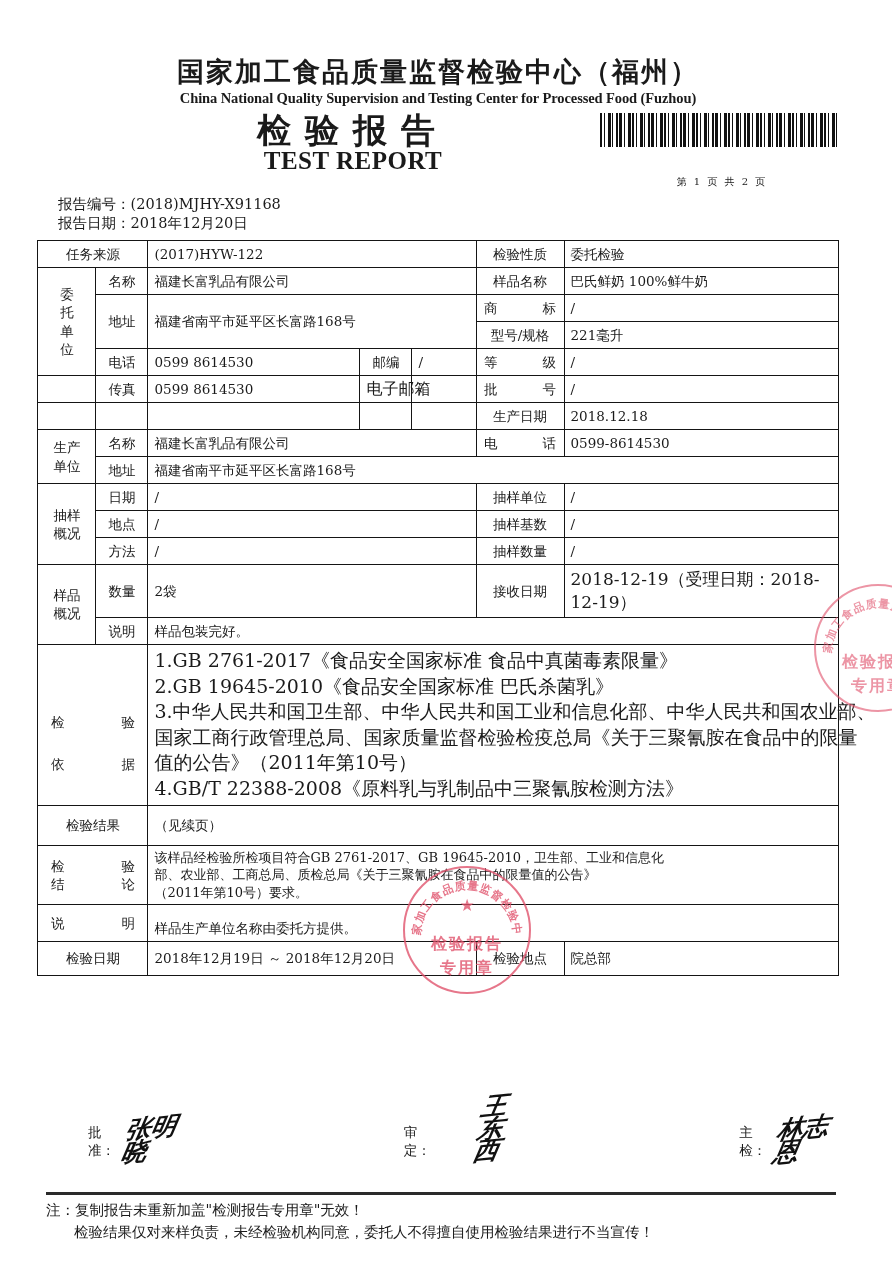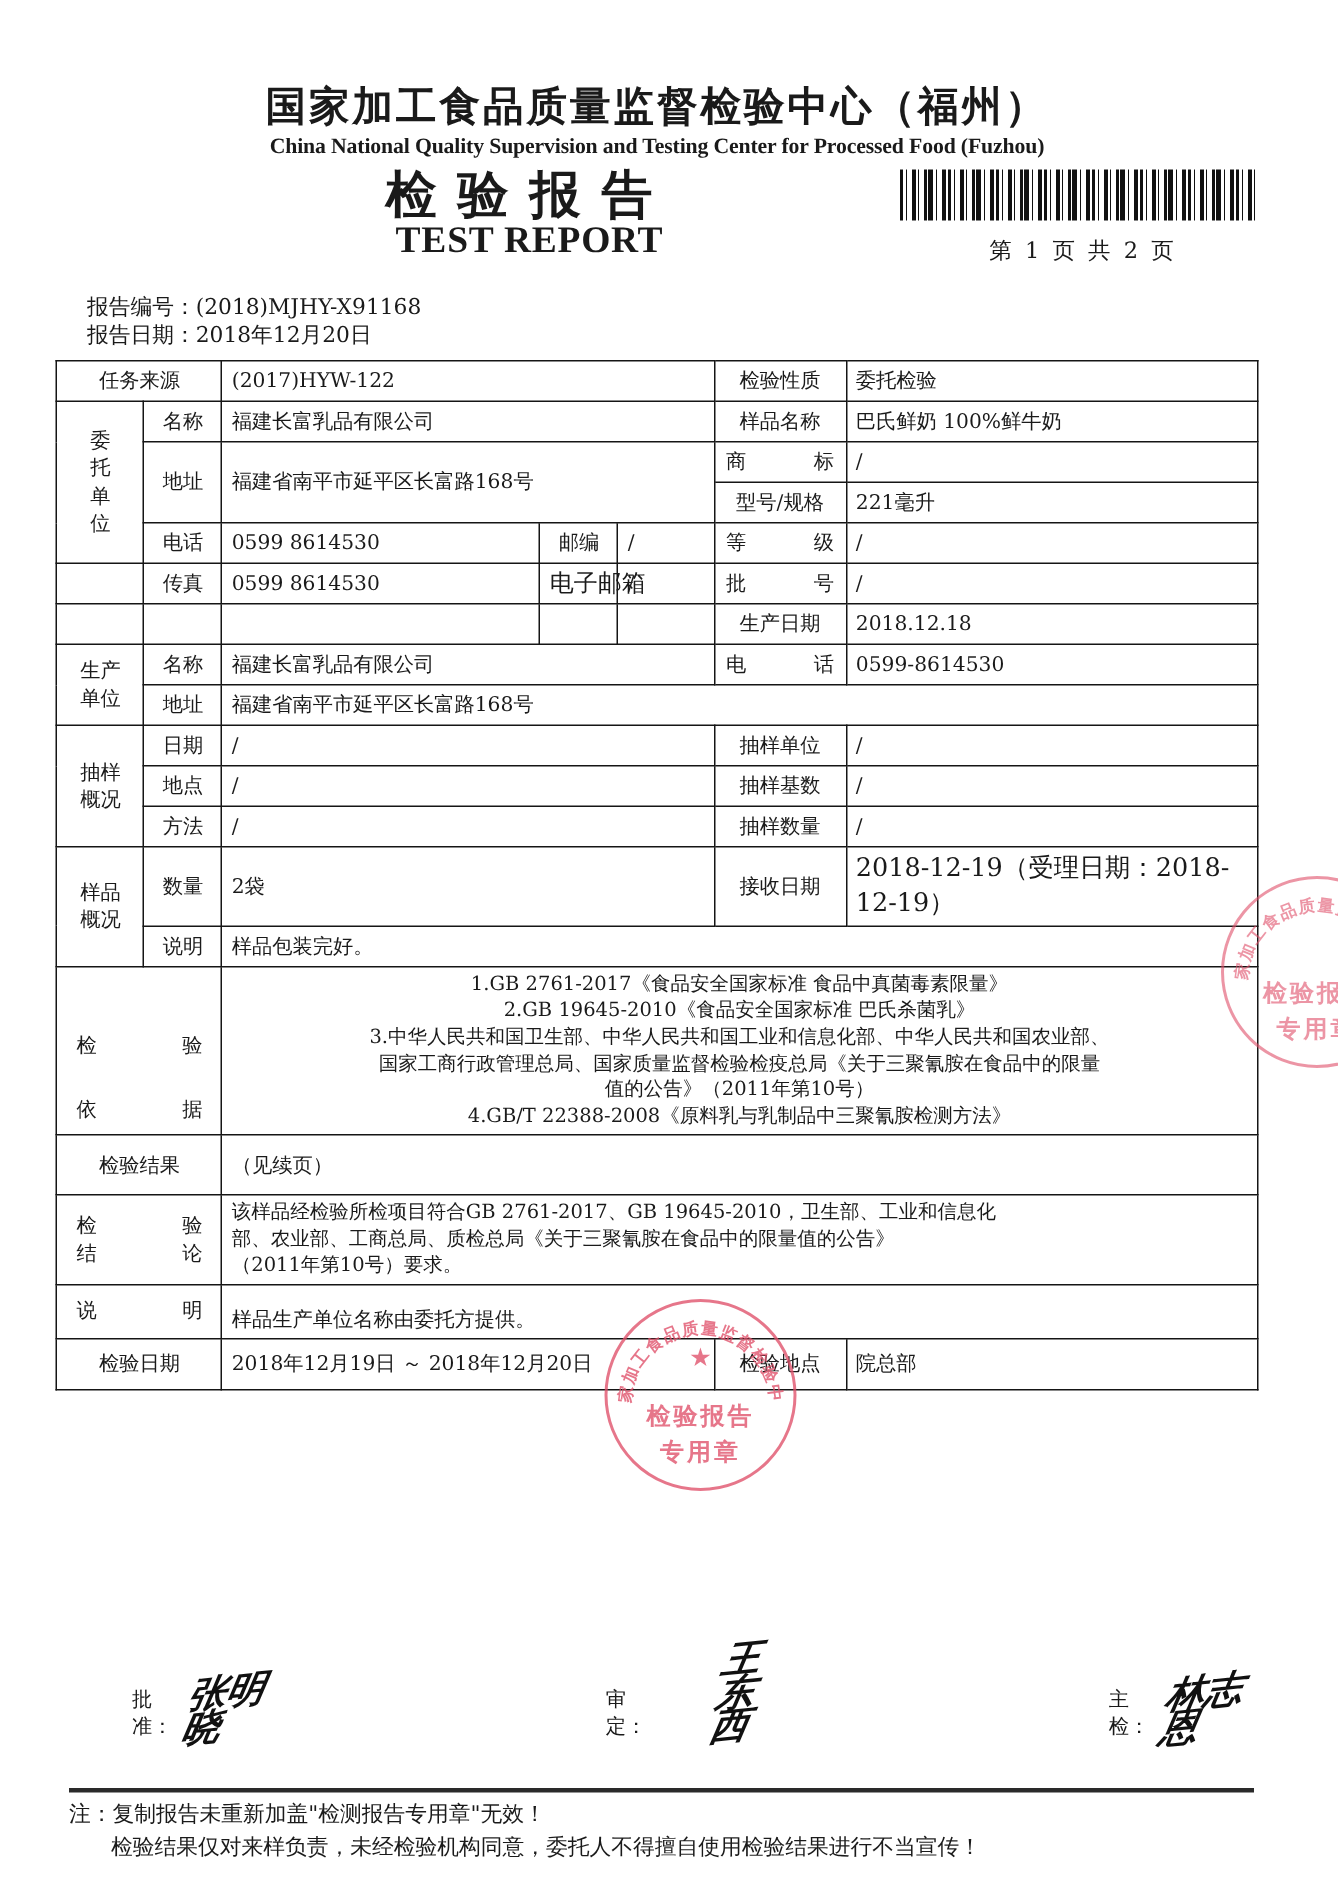--- a/index.html
+++ b/index.html
@@ -79,22 +79,22 @@
       #111 0px, #111 2px, #fff 2px, #fff 4px,
       #111 4px, #111 5px, #fff 5px, #fff 8px,
       #111 8px, #111 11px, #fff 11px, #fff 12px,
       #111 12px, #111 13px, #fff 13px, #fff 16px,
       #111 16px, #111 18px, #fff 18px, #fff 19px,
       #111 19px, #111 22px, #fff 22px, #fff 24px,
       #111 24px, #111 25px, #fff 25px, #fff 28px,
       #111 28px, #111 31px, #fff 31px, #fff 32px);
   }
   .pagenum {
-    font-size: 15px;
-    margin-top: 11px;
+    font-size: 10px;
+    margin-top: 28px;
     letter-spacing: 2px;
     font-family: "DejaVu Serif", "Liberation Serif", serif;
   }
 
   .meta-row {
     display: flex;
     justify-content: center;
     padding: 6px 46px 0 58px;
     font-size: 14.5px;
     font-family: "DejaVu Serif", "Liberation Serif", serif;
@@ -126,21 +126,21 @@
   .spread2 { display:inline-block; width: 72px; text-align: justify; text-align-last: justify; }
   .spread3 { display:inline-block; width: 84px; text-align: justify; text-align-last: justify; }
   .vlabel {
     text-align: center;
     line-height: 1.5;
     white-space: nowrap;
   }
   .vlabel .ch { display:block; }
   .val { text-align: left; padding-left: 8px; }
   .tall { height: 118px; vertical-align: top; }
-  .basis { padding-top: 7px; line-height: 1.55; font-size: 13px; text-align: center; }
+  .basis { padding-top: 7px; line-height: 1.55; font-size: 19px; }
   .basis div { white-space: nowrap; }
   .concl { height: 148px; vertical-align: middle; line-height: 1.6; }
   .note-cell { height: 96px; vertical-align: middle; }
 
   
   .seal {
     position: absolute;
     border: 2.5px solid #e0506a;
     border-radius: 50%;
     color: #e0506a;

